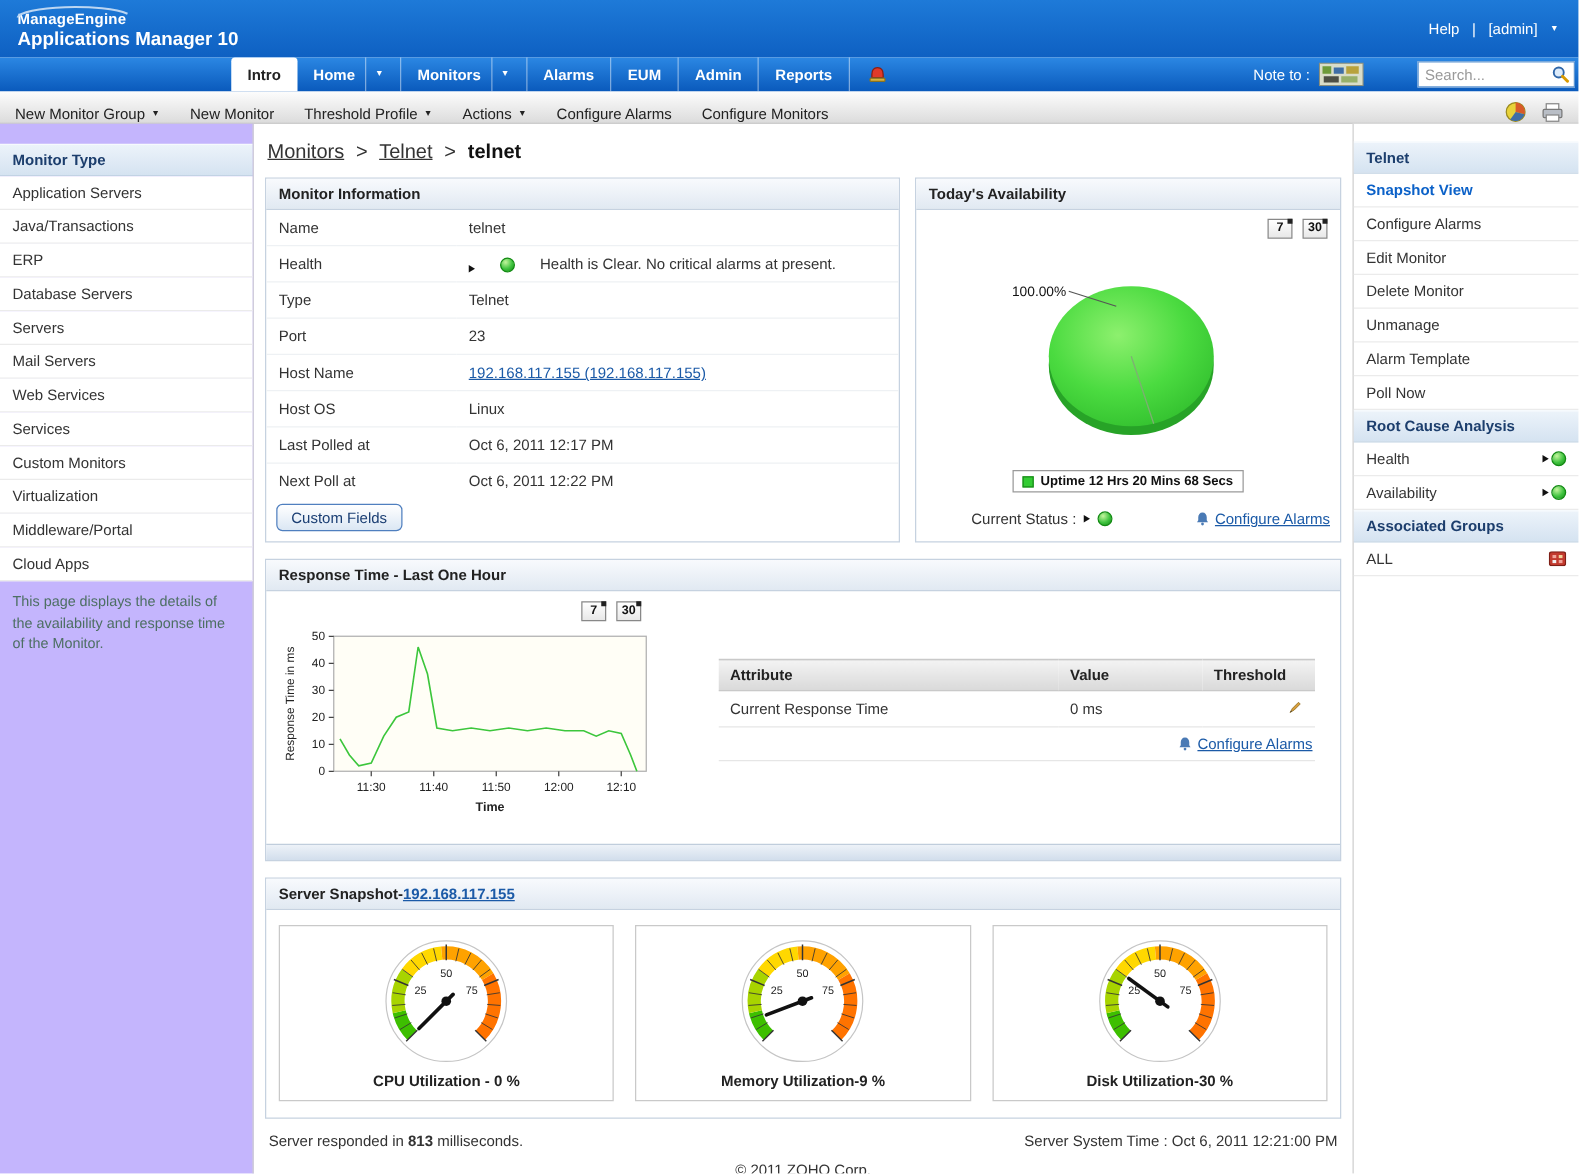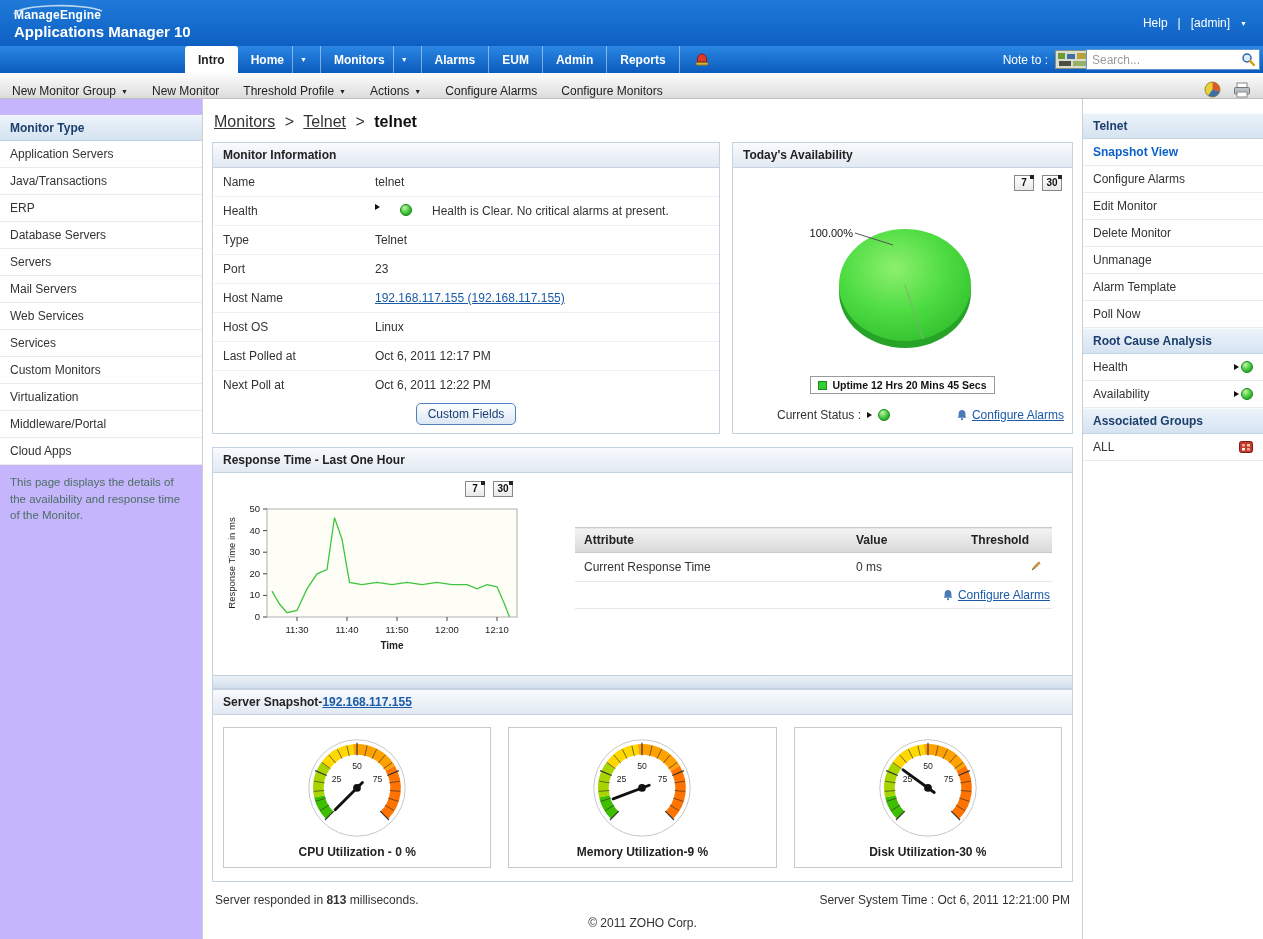--- a/index.html
+++ b/index.html
@@ -18,21 +18,21 @@
   .caret { font-size:7px; color:#fff; }
 
   
   .navbar { position:relative; height:27px; background:linear-gradient(#2b87e3,#0a5abc); display:flex; align-items:stretch; }
   .tabs { display:flex; margin-left:185px; }
   .tab { display:flex; align-items:center; padding:0 13px; color:#fff; font-weight:bold; font-size:12px; cursor:pointer; border-right:1px solid rgba(255,255,255,.45); }
   .tab.active { background:#fff; color:#222; border-radius:3px 3px 0 0; border-right:none; }
   .tab-caret { font-size:7px; padding-left:7px; margin-left:8px; border-left:1px solid rgba(255,255,255,.45); align-self:stretch; display:flex; align-items:center; }
   .nav-alarm { display:flex; align-items:center; margin-left:14px; cursor:pointer; }
   .jump { position:absolute; right:172px; top:0; height:27px; display:flex; align-items:center; gap:7px; color:#fff; font-size:12px; }
-  .search-box { position:absolute; right:3px; top:3px; width:174px; height:21px; background:#fff; border:1px solid #5f96d2; display:flex; align-items:center; padding:0 3px 0 5px; }
+  .search-box { position:absolute; right:3px; top:3px; width:126px; height:21px; background:#fff; border:1px solid #5f96d2; display:flex; align-items:center; padding:0 3px 0 5px; }
   .search-box input { flex:1; border:none; outline:none; font-family:"Liberation Sans",sans-serif; font-size:12px; color:#555; min-width:0; }
   .search-box input::placeholder { color:#999; }
 
   
   .toolbar { height:26px; background:linear-gradient(#fdfdfd,#dcdcdc); border-bottom:1px solid #bdbdbd; display:flex; align-items:flex-end; padding:0 12px; gap:24px; color:#222; }
   .titem { display:flex; align-items:center; gap:5px; cursor:pointer; white-space:nowrap; }
   .titem .dd { font-size:7px; color:#222; }
   .toolbar-right { margin-left:auto; display:flex; align-items:center; gap:12px; }
   .tool-icon { cursor:pointer; display:flex; align-items:center; }
 
@@ -60,23 +60,23 @@
   .panel { border:1px solid #c6d2e0; background:#fff; }
   .panel-header { background:linear-gradient(#f8fafd,#e1e9f2); border-bottom:1px solid #c6d2e0; padding:5px 10px; font-weight:bold; color:#222; font-size:12px; }
   .row1 { display:flex; gap:12px; align-items:stretch; }
   .info-panel { width:508px; }
   .avail-panel { flex:1; display:flex; flex-direction:column; }
 
   .info-table { width:100%; border-collapse:collapse; }
   .info-table td { padding:7px 10px; border-bottom:1px solid #eef1f4; vertical-align:middle; font-size:12px; }
   .info-table tr:last-child td { border-bottom:none; }
   .info-table td.lbl { width:152px; color:#333; }
-  .health-cell { display:flex; align-items:flex-start; gap:20px; }
+  .health-cell { display:flex; align-items:flex-end; gap:20px; }
   .a-link { color:#1b5aa7; text-decoration:underline; cursor:pointer; }
-  .custom-fields-row { padding:4px 8px 8px; text-align:center; }
+  .custom-fields-row { padding:4px 8px 8px; text-align:left; }
   .btn { display:inline-block; border:1px solid #4f7fbf; border-radius:5px; background:linear-gradient(#ffffff,#dbe7f4); padding:3px 11px; color:#1a3e73; font-size:12px; cursor:pointer; }
 
   .harrow { width:0; height:0; border-left:5px solid #111; border-top:3px solid transparent; border-bottom:3px solid transparent; display:inline-block; }
   .ball { width:12px; height:12px; border-radius:50%; display:inline-block; background:radial-gradient(circle at 35% 28%, #c4f59e, #3fc33f 55%, #168a16); border:1px solid #128a12; }
 
   .range-row { display:flex; gap:8px; justify-content:flex-end; padding:7px 10px 2px; }
   .range-btn { position:relative; min-width:20px; height:16px; border:1px solid #888; background:linear-gradient(#fff,#e8e8e8); font-size:10px; font-weight:bold; color:#111; text-align:center; line-height:14px; padding:0 3px; cursor:pointer; }
   .range-btn::after { content:""; position:absolute; right:-1px; top:-1px; width:4px; height:4px; background:#222; }
 
   .avail-body { flex:1; display:flex; flex-direction:column; }
@@ -94,21 +94,21 @@
   .rt-body { display:flex; padding:2px 12px 6px 10px; min-height:178px; align-items:flex-start; }
   .rt-table-wrap { flex:1; margin-left:42px; margin-right:8px; margin-top:28px; }
   .attr-table { width:100%; border-collapse:collapse; font-size:12px; }
   .attr-table th { background:linear-gradient(#f3f3f3,#d9d9d9); border:1px solid #c9c9c9; border-left:none; border-right:none; padding:5px 9px; text-align:left; font-weight:bold; color:#222; }
   .attr-table td { padding:6px 9px; border-bottom:1px solid #e6e6e6; color:#333; }
   .col-right { text-align:right; }
   .rt-configure { padding:6px 2px; text-align:right; display:flex; justify-content:flex-end; align-items:center; gap:4px; border-bottom:1px solid #e6e6e6; }
   .panel-hscroll { height:13px; background:linear-gradient(#edf2f8,#d2deec); border-top:1px solid #c0cddc; }
 
   
-  .snapshot-panel { }
+  .snapshot-panel { margin-top:13px; }
   .gauge-row { display:flex; gap:17px; padding:12px 10px 13px; }
   .gauge-card { flex:1; border:1px solid #c9c9c9; background:#fff; text-align:center; padding:5px 0 8px; }
   .gauge-label { font-weight:bold; color:#222; font-size:12px; margin-top:1px; }
 
   
   .main-footer { display:flex; justify-content:space-between; padding:11px 3px 0; font-size:12px; color:#333; }
   .copyright { text-align:center; padding:9px 0 0; color:#333; }
 </style>
 </head>
 <body>
@@ -324,21 +324,21 @@
                 <ellipse cx="170" cy="99" rx="66" ry="56" fill="#27a327"></ellipse>
                 <ellipse cx="170" cy="92" rx="66" ry="56" fill="url(#pieGrad)"></ellipse>
                 <line x1="170" y1="92" x2="188" y2="146" stroke="#7fae74" stroke-width="1"></line>
                 <polyline points="120,40 158,52" fill="none" stroke="#555" stroke-width="1"></polyline>
                 <text x="118" y="44" text-anchor="end" font-size="11" fill="#111">100.00%</text>
               </svg>
             </div>
             <div class="legend-row">
               <span class="legend-chip">
                 <span class="legend-swatch"></span>
-                <span>Uptime 12 Hrs 20 Mins 45 Secs</span>
+                <span>Uptime 12 Hrs 20 Mins 68 Secs</span>
               </span>
             </div>
             <div class="avail-footer">
               <span class="status-left">
                 <span>Current Status :</span>
                 <span class="harrow"></span>
                 <span class="ball"></span>
               </span>
               <span class="cfg-link">
                 <svg width="12" height="12">

